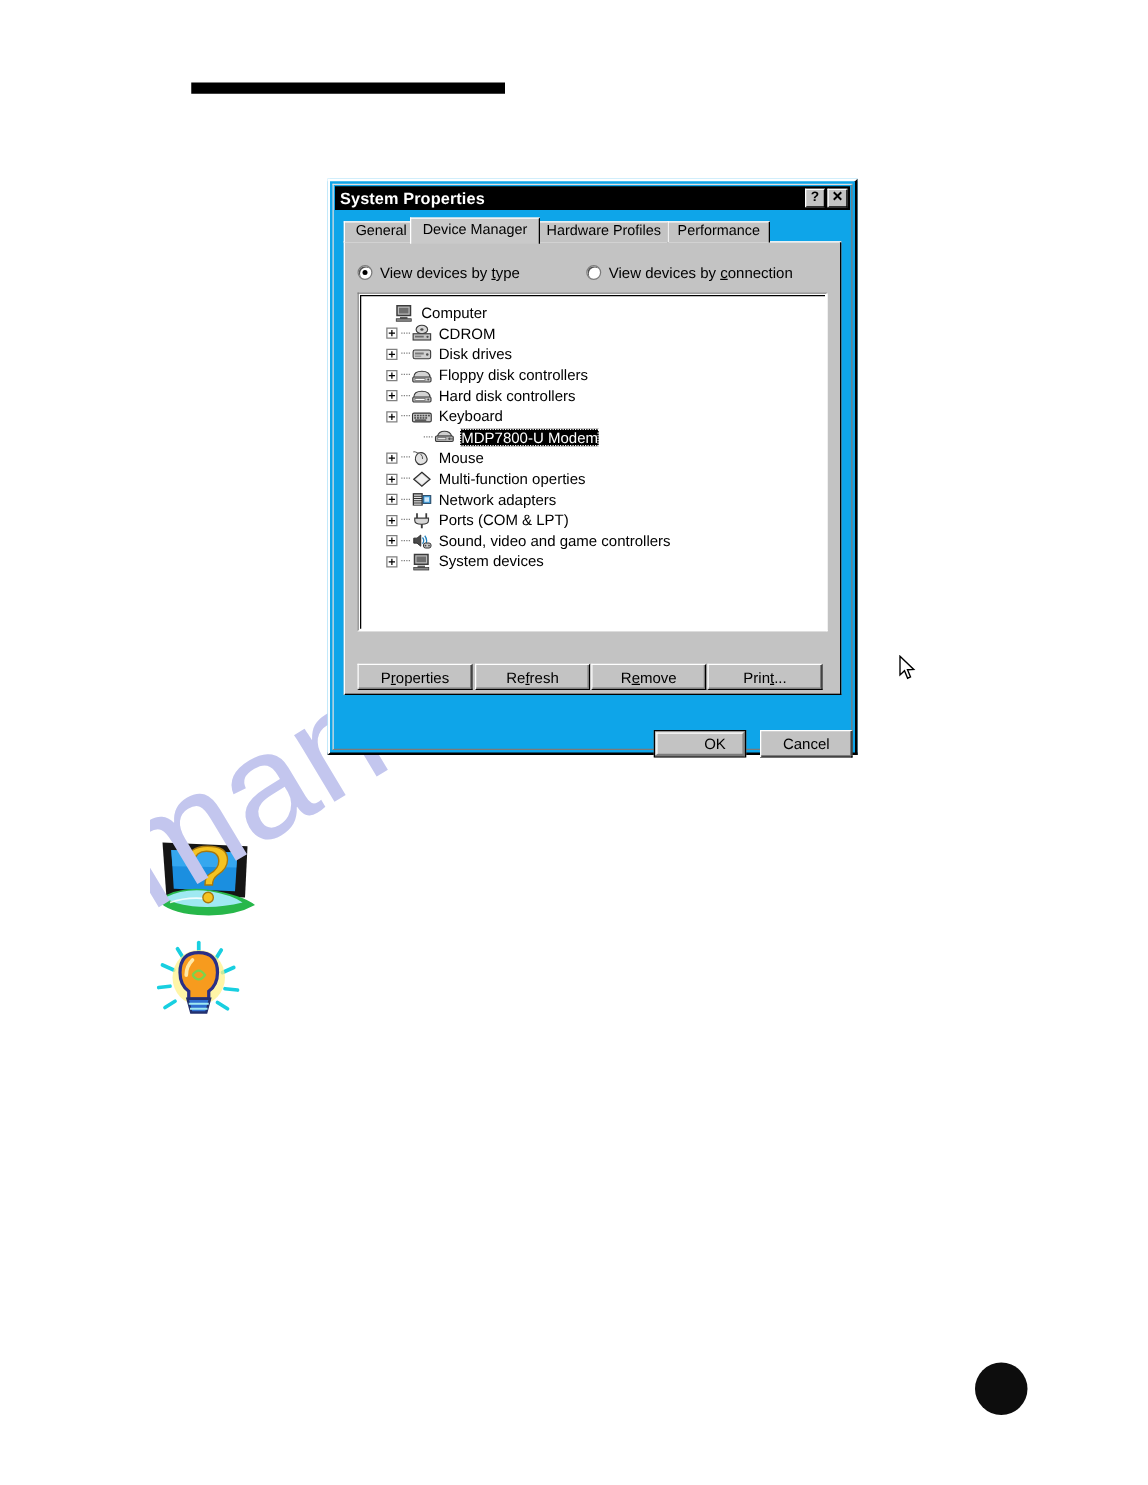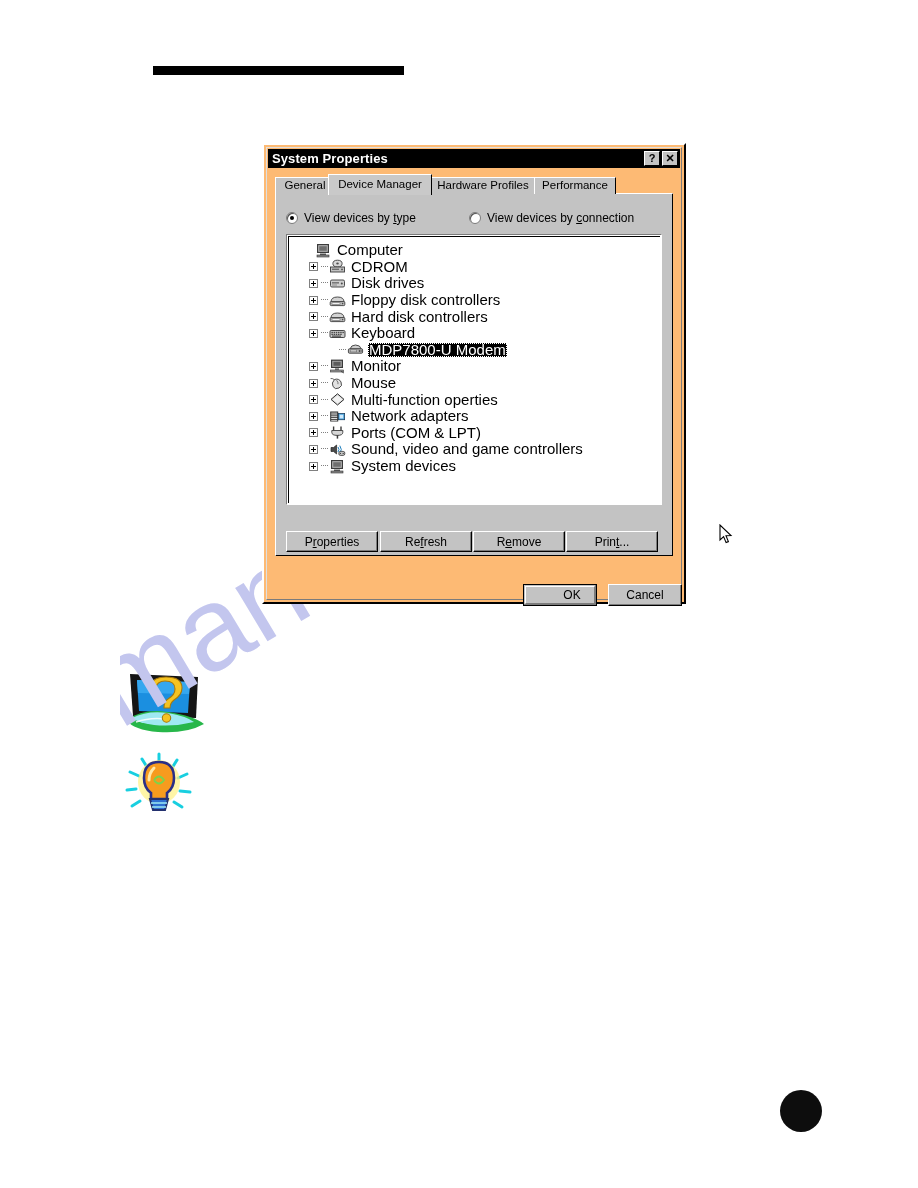--- a/index.html
+++ b/index.html
@@ -45,21 +45,21 @@
   }
   .watermark svg { display: block; }
 
   
   .dialog {
     position: absolute;
     left: 262px;
     top: 143px;
     width: 424px;
     height: 461px;
-    background: #fdba74;
+    background: #0ea5e9;
     border-top: 2px solid #ffffff;
     border-left: 2px solid #ffffff;
     border-right: 2px solid #000000;
     border-bottom: 2px solid #000000;
     box-sizing: border-box;
     z-index: 10;
   }
   .dialog-inner-bevel {
     position: absolute;
     left: 2px; top: 2px; right: 2px; bottom: 2px;
@@ -231,21 +231,21 @@
     border-left: 1px solid #000000;
     box-sizing: border-box;
     padding: 5px 0 0 6px;
   }
 
   .tree-node {
     position: relative;
     height: 16.6px;
     display: flex;
     align-items: center;
-    font-size: 15px;
+    font-size: 12px;
     color: #000000;
     white-space: nowrap;
     cursor: default;
   }
   .tree-node.depth-0 { padding-left: 0px; }
   .tree-node.depth-1 { padding-left: 14px; }
   .tree-node.depth-2 { padding-left: 32px; }
 
   .expander {
     width: 9px;
@@ -522,35 +522,20 @@
               <circle cx="14.6" cy="9" r="0.7" fill="#666"></circle>
             </svg>
           </span>
           <span class="node-label">MDP7800-U Modem</span>
         </div>
         <div class="tree-node depth-1">
           <span class="expander plus"></span>
           <span class="dots"></span>
           <span class="dev-icon">
             <svg width="17" height="15" viewBox="0 0 17 15" xmlns="http://www.w3.org/2000/svg">
-              <rect x="2" y="0.6" width="12" height="8.4" fill="#3b3b3b"></rect>
-              <rect x="3.2" y="1.8" width="9.6" height="6" fill="#a8a8a8"></rect>
-              <rect x="4.4" y="2.8" width="7.2" height="4" fill="#5c5c5c"></rect>
-              <rect x="6" y="9.4" width="4" height="1.4" fill="#5a5a5a"></rect>
-              <rect x="1.5" y="11" width="13" height="2" fill="#9a9a9a" stroke="#333" stroke-width="0.6"></rect>
-              <path d="M12 12.4 l3 1.6" stroke="#333" stroke-width="0.8" fill="none"></path>
-            </svg>
-          </span>
-          <span class="node-label">Monitor</span>
-        </div>
-        <div class="tree-node depth-1">
-          <span class="expander plus"></span>
-          <span class="dots"></span>
-          <span class="dev-icon">
-            <svg width="17" height="15" viewBox="0 0 17 15" xmlns="http://www.w3.org/2000/svg">
               <path d="M5.5 3.5 q4.5 -1.5 6.5 2.5 q2 4 -2 6 q-4 2 -6 -1.5 q-2 -3.5 1.5 -7 z" fill="#e2e2e2" stroke="#3b3b3b" stroke-width="0.9"></path>
               <path d="M7.5 4.2 q2 2 1.5 4" stroke="#555" stroke-width="0.8" fill="none"></path>
               <path d="M5.2 3.6 q-2 -1.6 -3.6 -1" stroke="#555" stroke-width="0.9" fill="none"></path>
             </svg>
           </span>
           <span class="node-label">Mouse</span>
         </div>
         <div class="tree-node depth-1">
           <span class="expander plus"></span>
           <span class="dots"></span>

